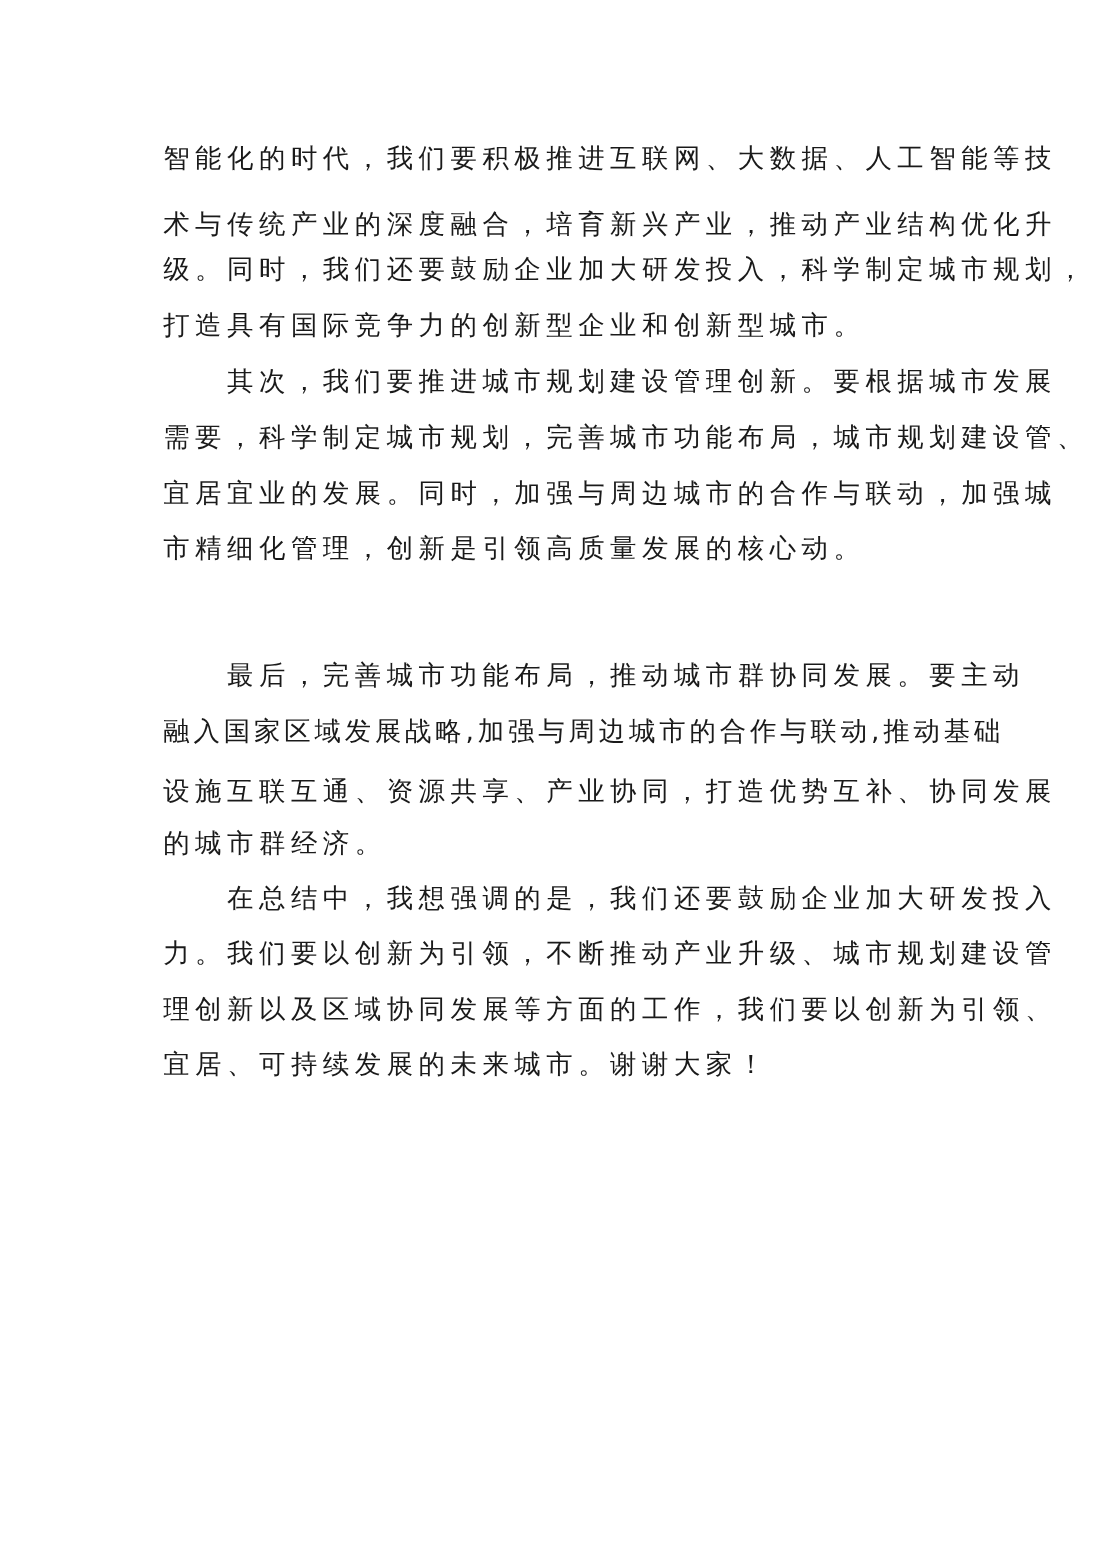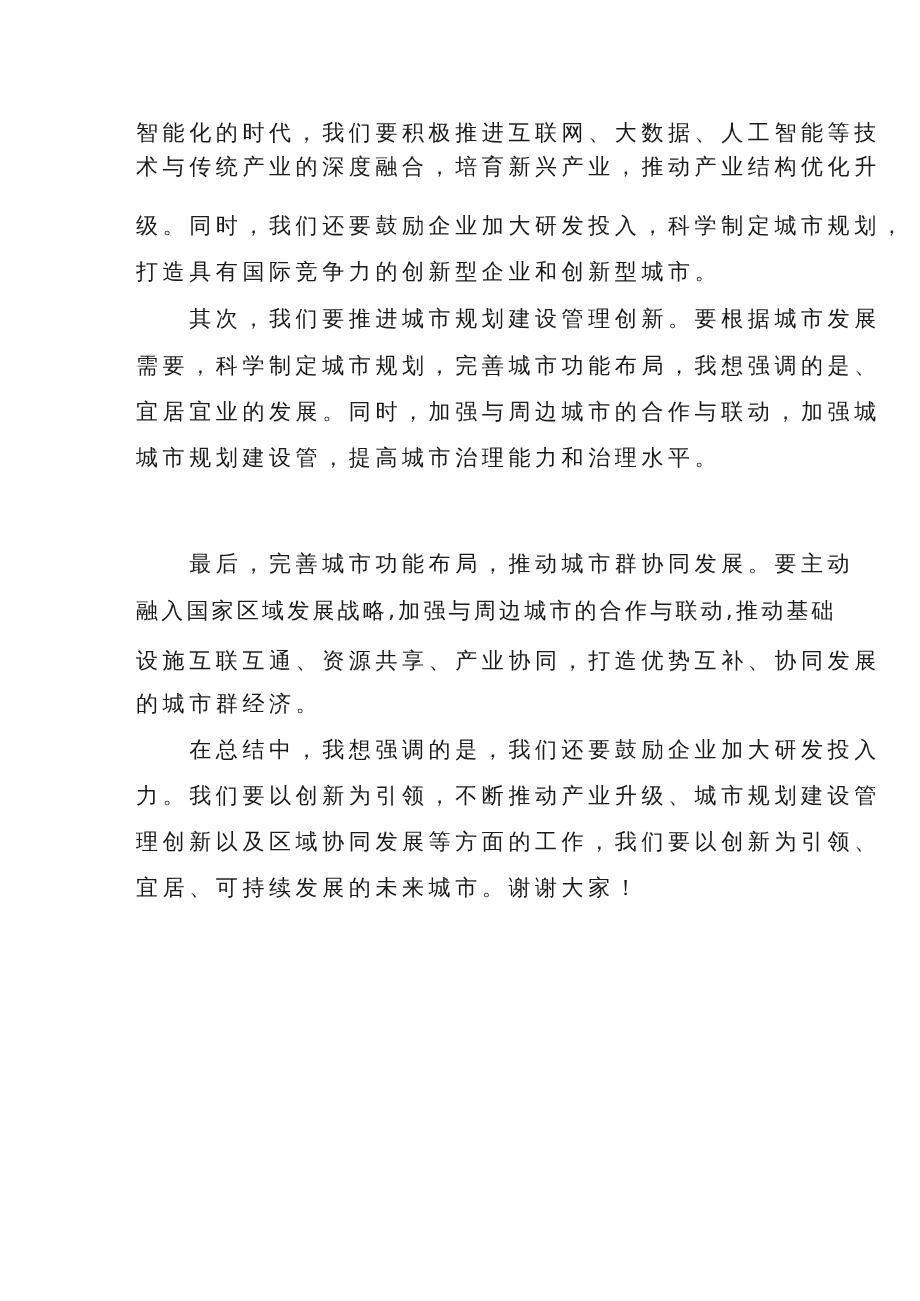--- a/index.html
+++ b/index.html
@@ -38,30 +38,30 @@
       letter-spacing: 3.2px;
     }
   </style>
 </head>
 <body>
 
 <div class="page">
 
   <div>
     <div class="line" style="top:118px">智能化的时代，我们要积极推进互联网、大数据、人工智能等技</div>
-    <div class="line" style="top:152px">术与传统产业的深度融合，培育新兴产业，推动产业结构优化升</div>
+    <div class="line" style="top:173px">术与传统产业的深度融合，培育新兴产业，推动产业结构优化升</div>
     <div class="line" style="top:211px">级。同时，我们还要鼓励企业加大研发投入，科学制定城市规划，</div>
     <div class="line" style="top:257px">打造具有国际竞争力的创新型企业和创新型城市。</div>
   </div>
 
   <div>
     <div class="line" style="top:304px">　　其次，我们要推进城市规划建设管理创新。要根据城市发展</div>
-    <div class="line" style="top:351px">需要，科学制定城市规划，完善城市功能布局，我想强调的是、</div>
+    <div class="line" style="top:351px">需要，科学制定城市规划，完善城市功能布局，城市规划建设管、</div>
     <div class="line" style="top:397px">宜居宜业的发展。同时，加强与周边城市的合作与联动，加强城</div>
-    <div class="line" style="top:443px">城市规划建设管，提高城市治理能力和治理水平。</div>
+    <div class="line" style="top:443px">市精细化管理，创新是引领高质量发展的核心动。</div>
   </div>
 
   <div>
     <div class="line" style="top:549px">　　最后，完善城市功能布局，推动城市群协同发展。要主动</div>
     <div class="line tight" style="top:596px">融入国家区域发展战略,加强与周边城市的合作与联动,推动基础</div>
     <div class="line" style="top:646px">设施互联互通、资源共享、产业协同，打造优势互补、协同发展</div>
     <div class="line" style="top:689px">的城市群经济。</div>
   </div>
 
   <div>

